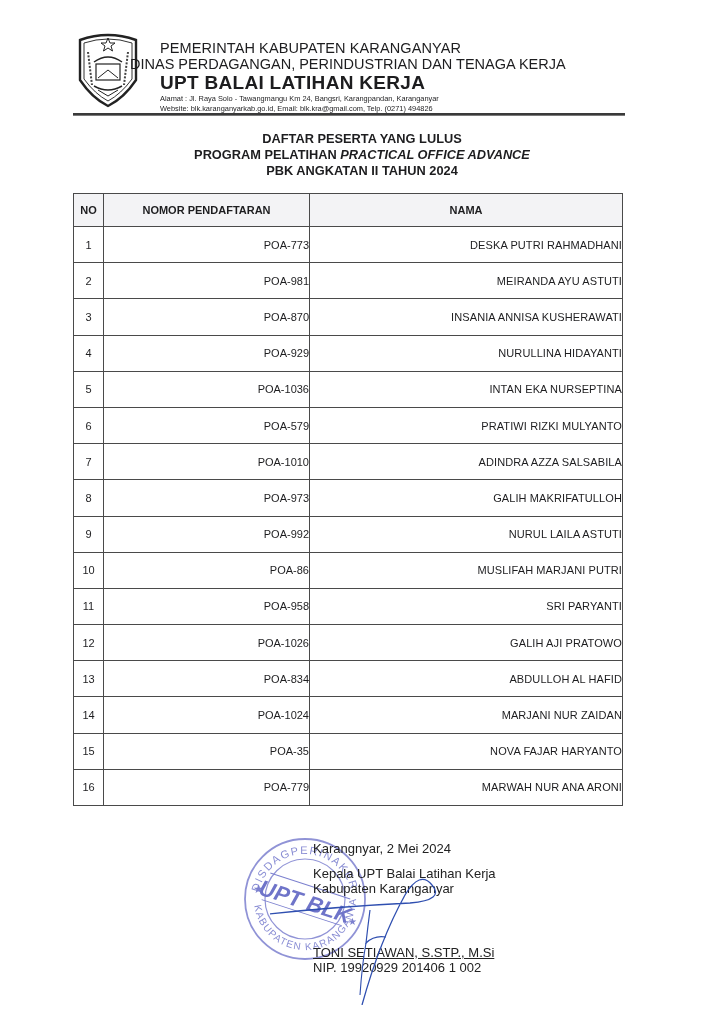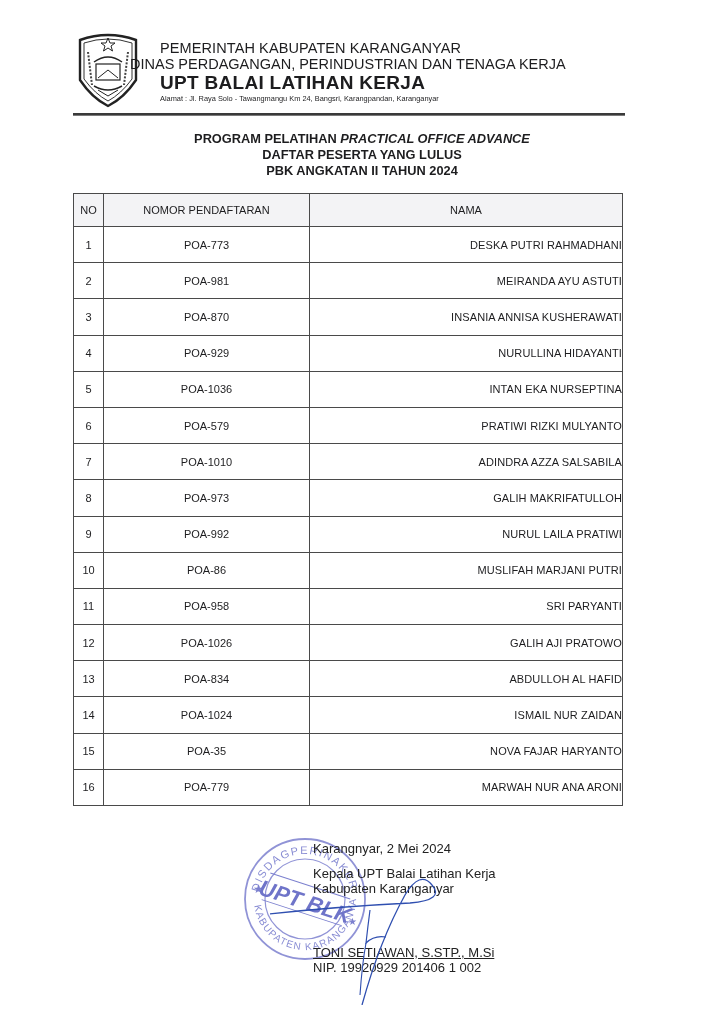--- a/index.html
+++ b/index.html
@@ -14,23 +14,23 @@
   .kop .l4 { font-size: 7.4px; line-height: 10px; margin-top: 1px; }
   .kop .l5 { font-size: 7.4px; line-height: 9px; }
   .kop-rule { position: absolute; left: 73px; top: 113px; width: 552px; height: 3px; border-top: 2px solid #3a3a3a; border-bottom: 1px solid #7a7a7a; }
 
   .titles { position: absolute; left: 0; width: 724px; top: 131px; text-align: center; }
   .titles div { font-size: 12.8px; font-weight: bold; line-height: 16px; }
   .titles i { font-style: italic; }
 
   table.list { position: absolute; left: 73px; top: 193px; width: 550px; border-collapse: collapse; font-size: 11px; }
   table.list th, table.list td { border: 1.3px solid #4a4a4a; height: 36.2px; vertical-align: middle; }
-  table.list th { background: #f3f3f5; font-weight: normal; font-size: 11px; height: 33px; }
+  table.list th { background: #f3f3f5; font-weight: bold; font-size: 11px; height: 33px; }
   table.list td.no { text-align: center; width: 30px; }
-  table.list td.reg { text-align: center; width: 206px; }
+  table.list td.reg { text-align: right; width: 206px; }
   table.list td.nama { text-align: right; padding-left: 3px; letter-spacing: 0.1px; }
 
   .stamp { position: absolute; left: 240px; top: 833px; width: 130px; height: 130px; }
   .sign-block { position: absolute; left: 313px; top: 841px; font-size: 13px; line-height: 15px; color: #222; }
   .sign-block .gap { height: 10px; }
   .sign-block .name { position: absolute; top: 104px; left: 0; text-decoration: underline; white-space: nowrap; }
   .sign-block .nip { position: absolute; top: 119px; left: 0; white-space: nowrap; }
   .signature { position: absolute; left: 270px; top: 855px; width: 200px; height: 150px; pointer-events: none; }
 </style>
 </head>
@@ -46,26 +46,27 @@
   <path d="M14 22 L18 55 M54 22 L50 55" stroke="#444" stroke-width="2" stroke-dasharray="2 1.5"></path>
   <path d="M20 56 Q34 64 48 56" fill="none" stroke="#222" stroke-width="1.5"></path>
   <path d="M24 60 L34 66 L44 60" fill="none" stroke="#222" stroke-width="1"></path>
 </svg>
 
 <div class="kop">
   <div class="l1">PEMERINTAH KABUPATEN KARANGANYAR</div>
   <div class="l2">DINAS PERDAGANGAN, PERINDUSTRIAN DAN TENAGA KERJA</div>
   <div class="l3">UPT BALAI LATIHAN KERJA</div>
   <div class="l4">Alamat : Jl. Raya Solo  - Tawangmangu  Km 24, Bangsri, Karangpandan, Karanganyar</div>
+  <div class="l5">Website: blk.karanganyarkab.go.id, Email: blk.kra@gmail.com, Telp. (0271) 494826</div>
 </div>
 <div class="kop-rule"></div>
 
 <div class="titles">
+  <div>DAFTAR PESERTA YANG LULUS</div>
   <div><span>PROGRAM PELATIHAN </span><i>PRACTICAL OFFICE ADVANCE</i></div>
-  <div>DAFTAR PESERTA YANG LULUS</div>
   <div>PBK ANGKATAN II TAHUN 2024</div>
 </div>
 
 <table class="list">
   <thead>
     <tr>
       <th>NO</th>
       <th>NOMOR PENDAFTARAN</th>
       <th>NAMA</th>
     </tr>
@@ -107,21 +108,21 @@
         <td class="nama">ADINDRA AZZA SALSABILA</td>
       </tr>
       <tr>
         <td class="no">8</td>
         <td class="reg">POA-973</td>
         <td class="nama">GALIH MAKRIFATULLOH</td>
       </tr>
       <tr>
         <td class="no">9</td>
         <td class="reg">POA-992</td>
-        <td class="nama">NURUL LAILA PRATIWI</td>
+        <td class="nama">NURUL LAILA ASTUTI</td>
       </tr>
       <tr>
         <td class="no">10</td>
         <td class="reg">POA-86</td>
         <td class="nama">MUSLIFAH MARJANI PUTRI</td>
       </tr>
       <tr>
         <td class="no">11</td>
         <td class="reg">POA-958</td>
         <td class="nama">SRI PARYANTI</td>
@@ -132,21 +133,21 @@
         <td class="nama">GALIH AJI PRATOWO</td>
       </tr>
       <tr>
         <td class="no">13</td>
         <td class="reg">POA-834</td>
         <td class="nama">ABDULLOH AL HAFID</td>
       </tr>
       <tr>
         <td class="no">14</td>
         <td class="reg">POA-1024</td>
-        <td class="nama">ISMAIL NUR ZAIDAN</td>
+        <td class="nama">MARJANI NUR ZAIDAN</td>
       </tr>
       <tr>
         <td class="no">15</td>
         <td class="reg">POA-35</td>
         <td class="nama">NOVA FAJAR HARYANTO</td>
       </tr>
       <tr>
         <td class="no">16</td>
         <td class="reg">POA-779</td>
         <td class="nama">MARWAH NUR ANA ARONI</td>

